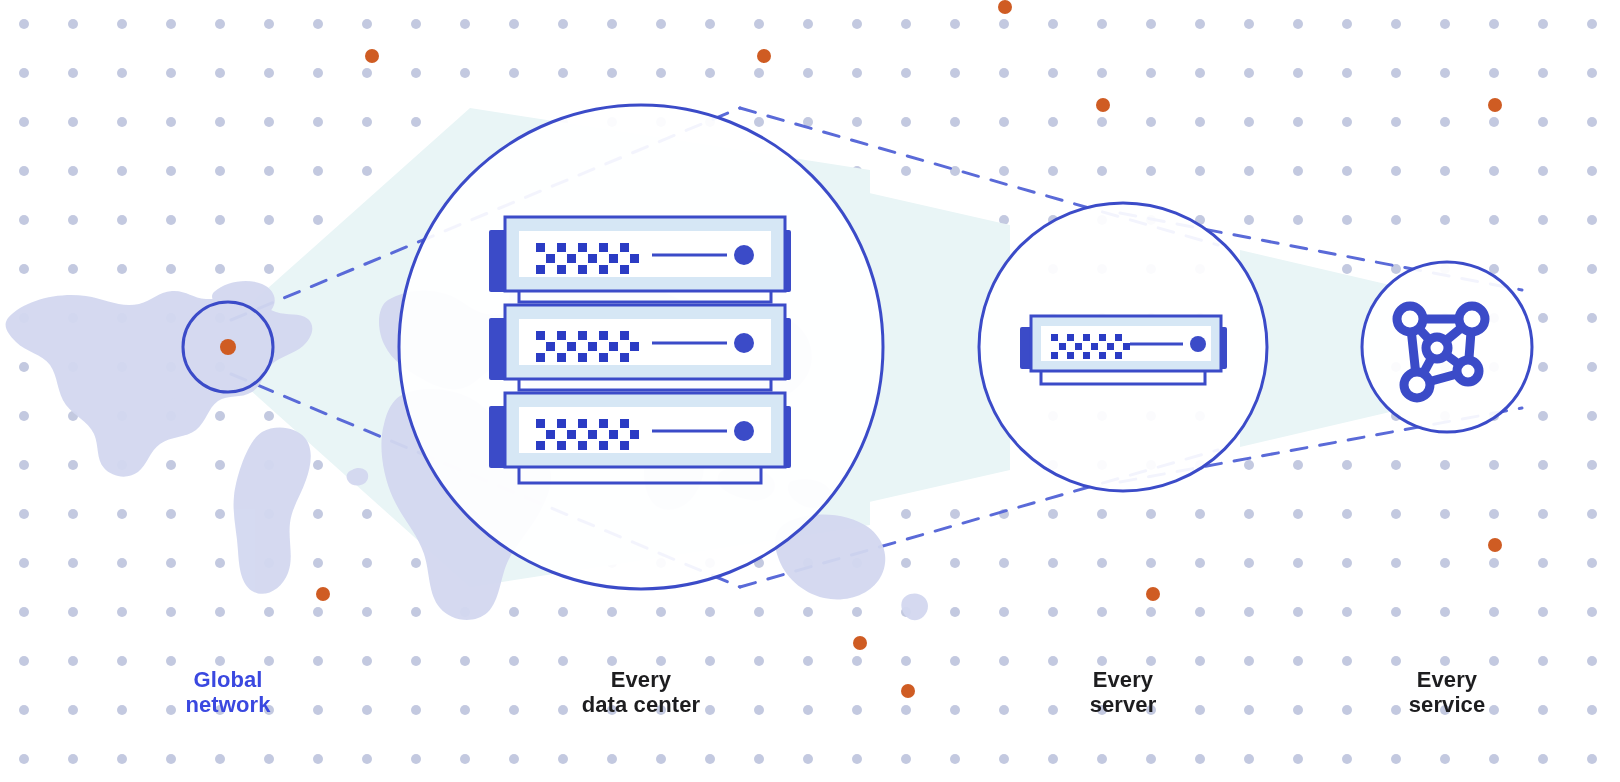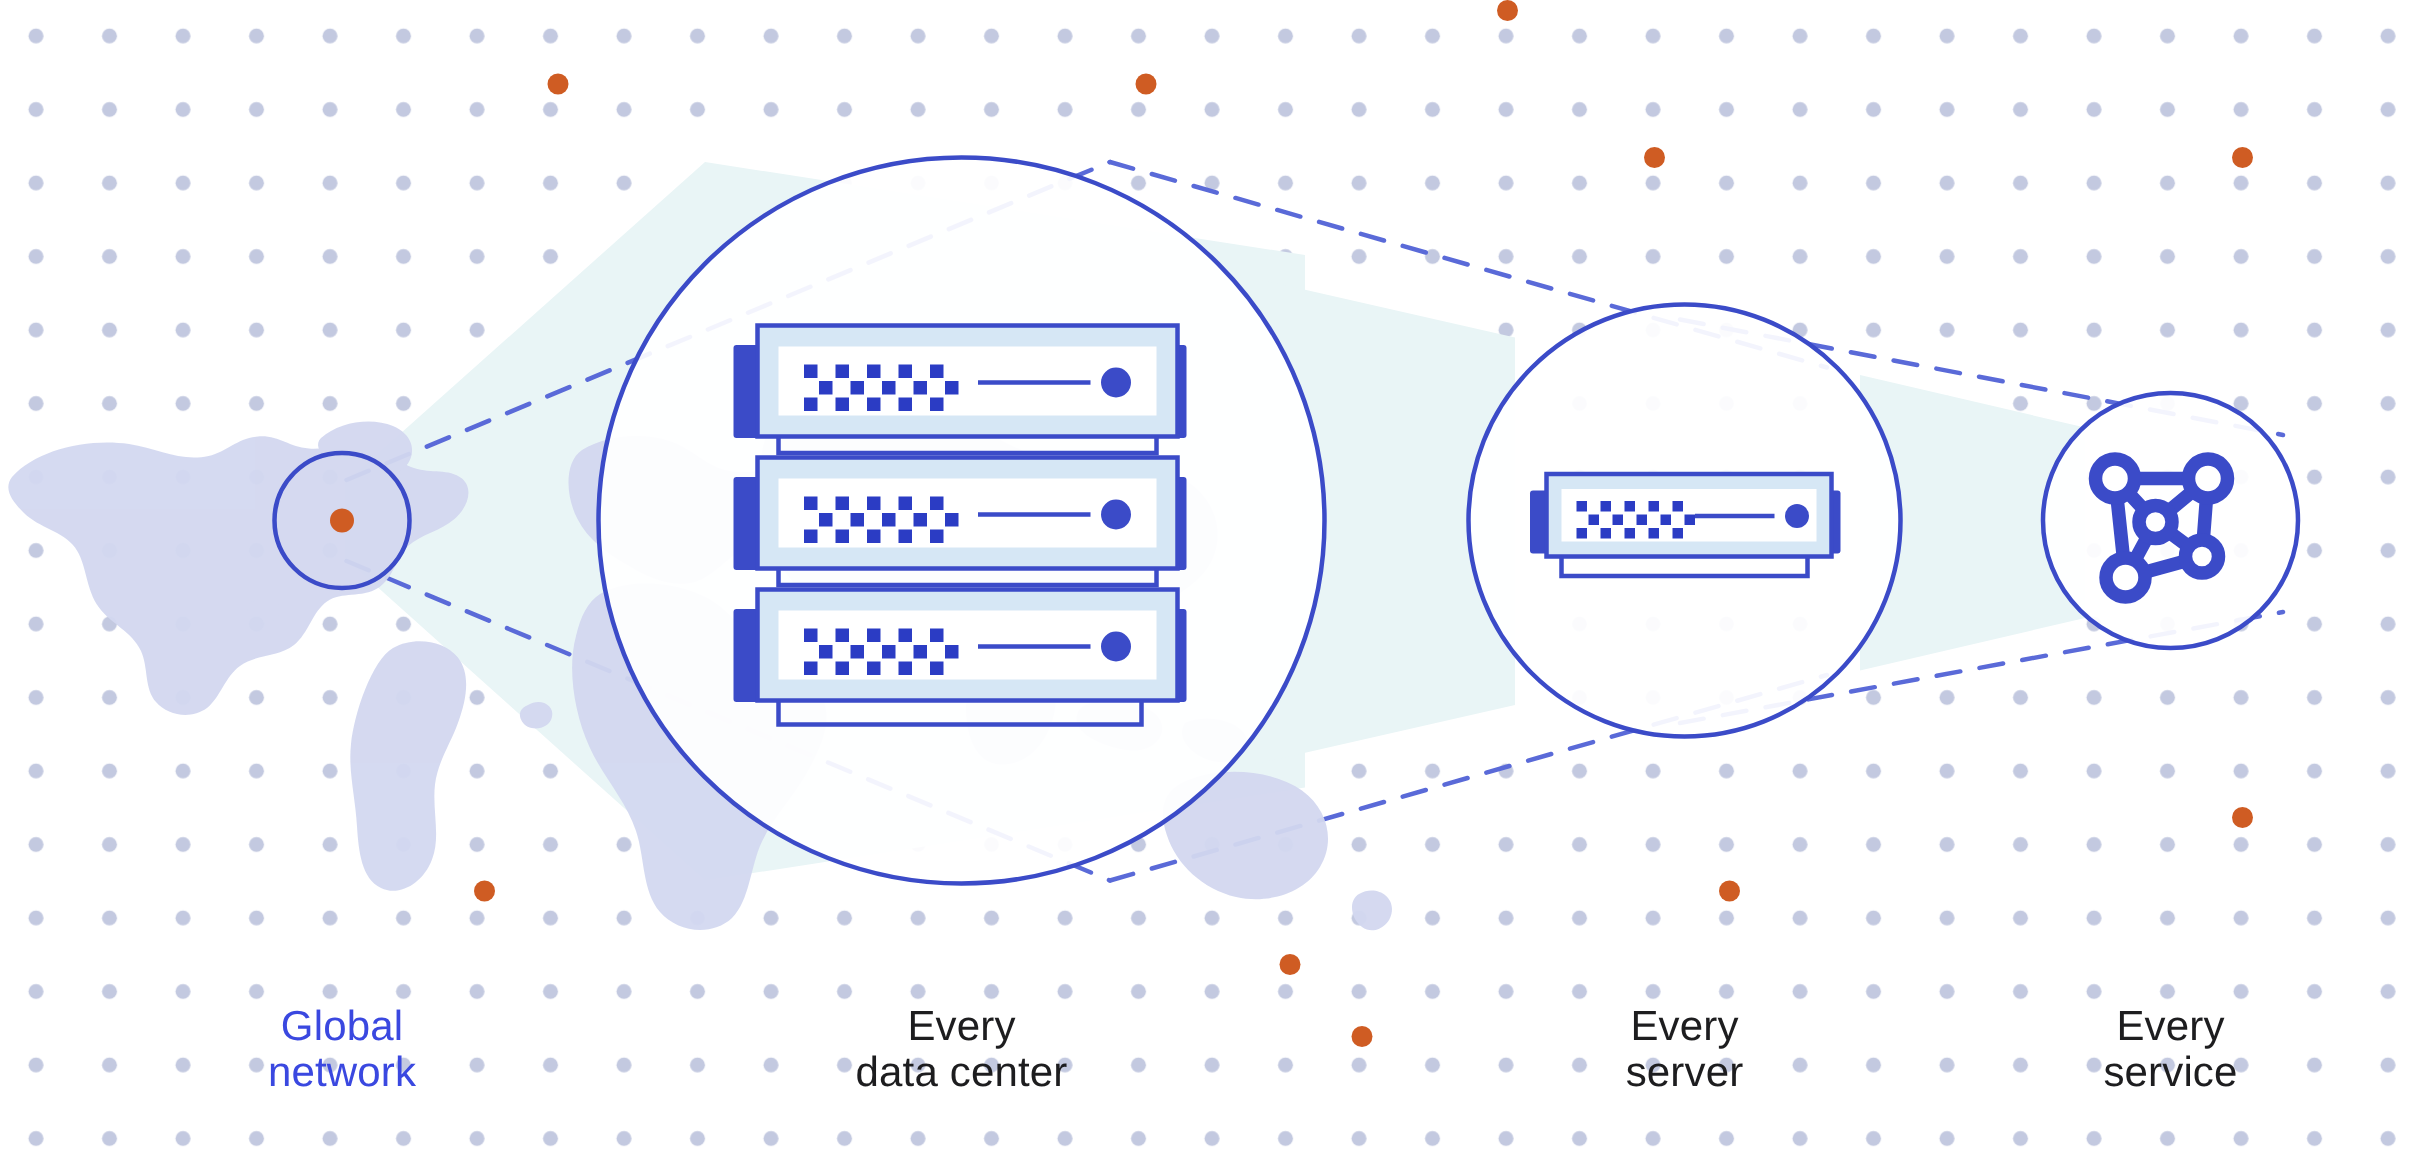--- a/index.html
+++ b/index.html
@@ -8,22 +8,22 @@
     background:#ffffff;
     font-family:"Liberation Sans", sans-serif;
     overflow:hidden;
     position:relative;
   }
   #stage{position:absolute;left:0;top:0;width:1620px;height:782px;}
   #stage > svg{position:absolute;left:0;top:0;}
   .lbl{
     position:absolute;
     text-align:center;
-    font-size:28px;
-    font-weight:400;
+    font-size:22px;
+    font-weight:700;
     line-height:1.12;
     letter-spacing:.1px;
     color:#1d1d1f;
     white-space:pre-line;
   }
   .lbl.accent{color:#3a48e0;}
 </style>
 </head>
 <body>
 

